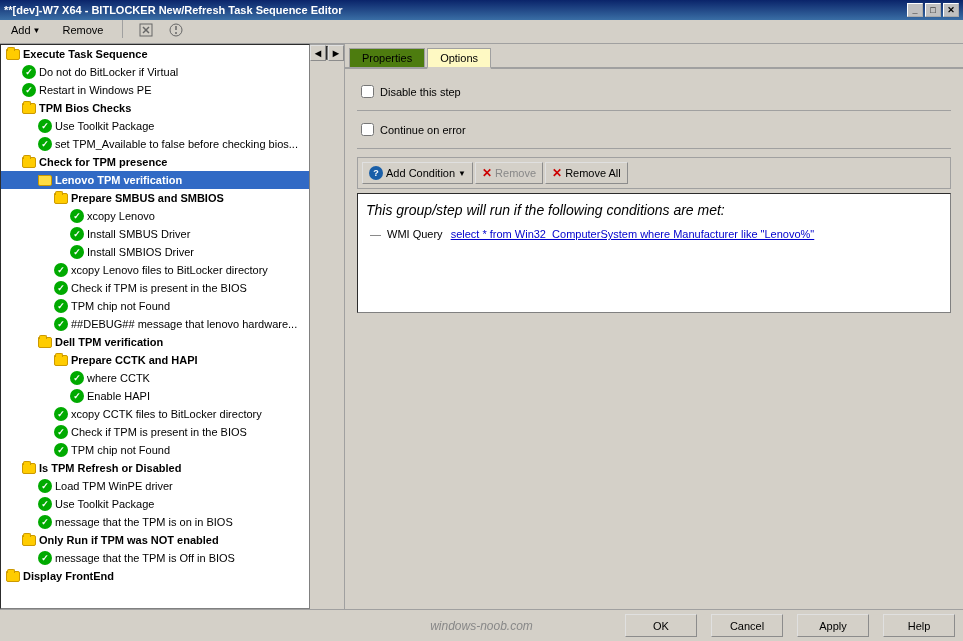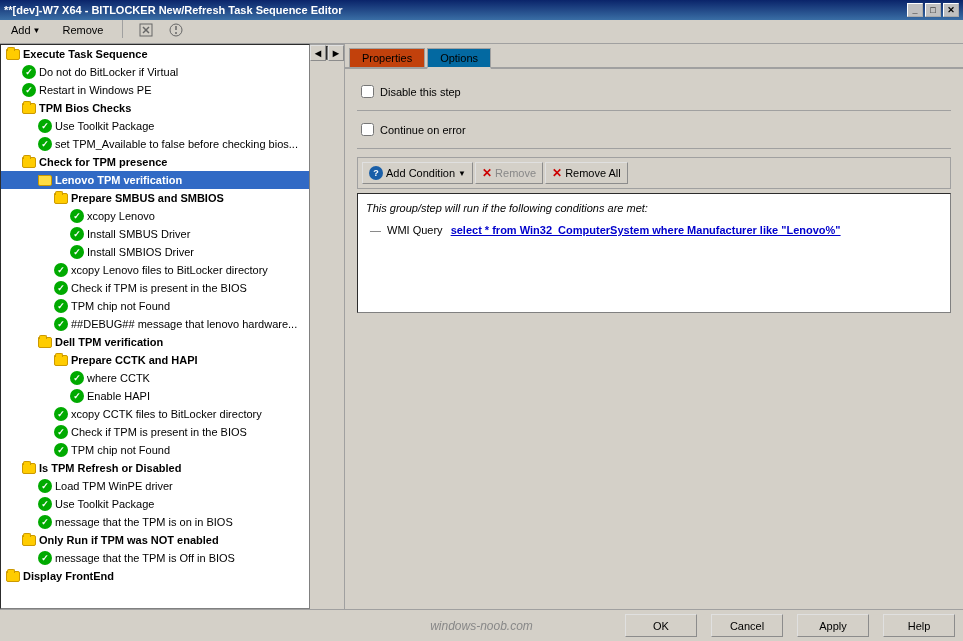--- a/index.html
+++ b/index.html
@@ -174,27 +174,27 @@
     .tab-bar {
       display: flex;
       background: #d4d0c8;
       padding: 4px 4px 0 4px;
       border-bottom: 2px solid #a0a0a0;
     }
     .tab {
       padding: 3px 12px;
       border: 1px solid #a0a0a0;
       cursor: pointer;
-      background: #c2410c;
+      background: #4d7c0f;
       margin-right: 2px;
       border-bottom: none;
       font-size: 11px;
     }
     .tab.active {
-      background: #0369a1;
+      background: #fef9c3;
       border-bottom: 2px solid #d4d0c8;
       margin-bottom: -2px;
       font-weight: normal;
     }
 
     
     .tab-content {
       padding: 12px;
       background: #d4d0c8;
     }
@@ -249,21 +249,21 @@
     }
 
     
     .conditions-area {
       background: white;
       border: 1px inset #808080;
       padding: 8px;
       min-height: 120px;
     }
     .conditions-desc {
-      font-size: 11px;
+      font-size: 14px;
       color: #000;
       margin-bottom: 8px;
       font-style: italic;
     }
     .condition-item {
       display: flex;
       align-items: center;
       gap: 4px;
       padding: 2px 4px;
       font-size: 11px;
@@ -273,21 +273,20 @@
       margin-right: 2px;
     }
     .condition-type {
       color: #000;
       margin-right: 4px;
     }
     .condition-value {
       color: #0000cc;
       text-decoration: underline;
       cursor: pointer;
-      font-weight: bold;
     }
 
     
     .bottom-bar {
       height: 32px;
       background: #d4d0c8;
       border-top: 1px solid #a0a0a0;
       display: flex;
       align-items: center;
       justify-content: flex-end;

